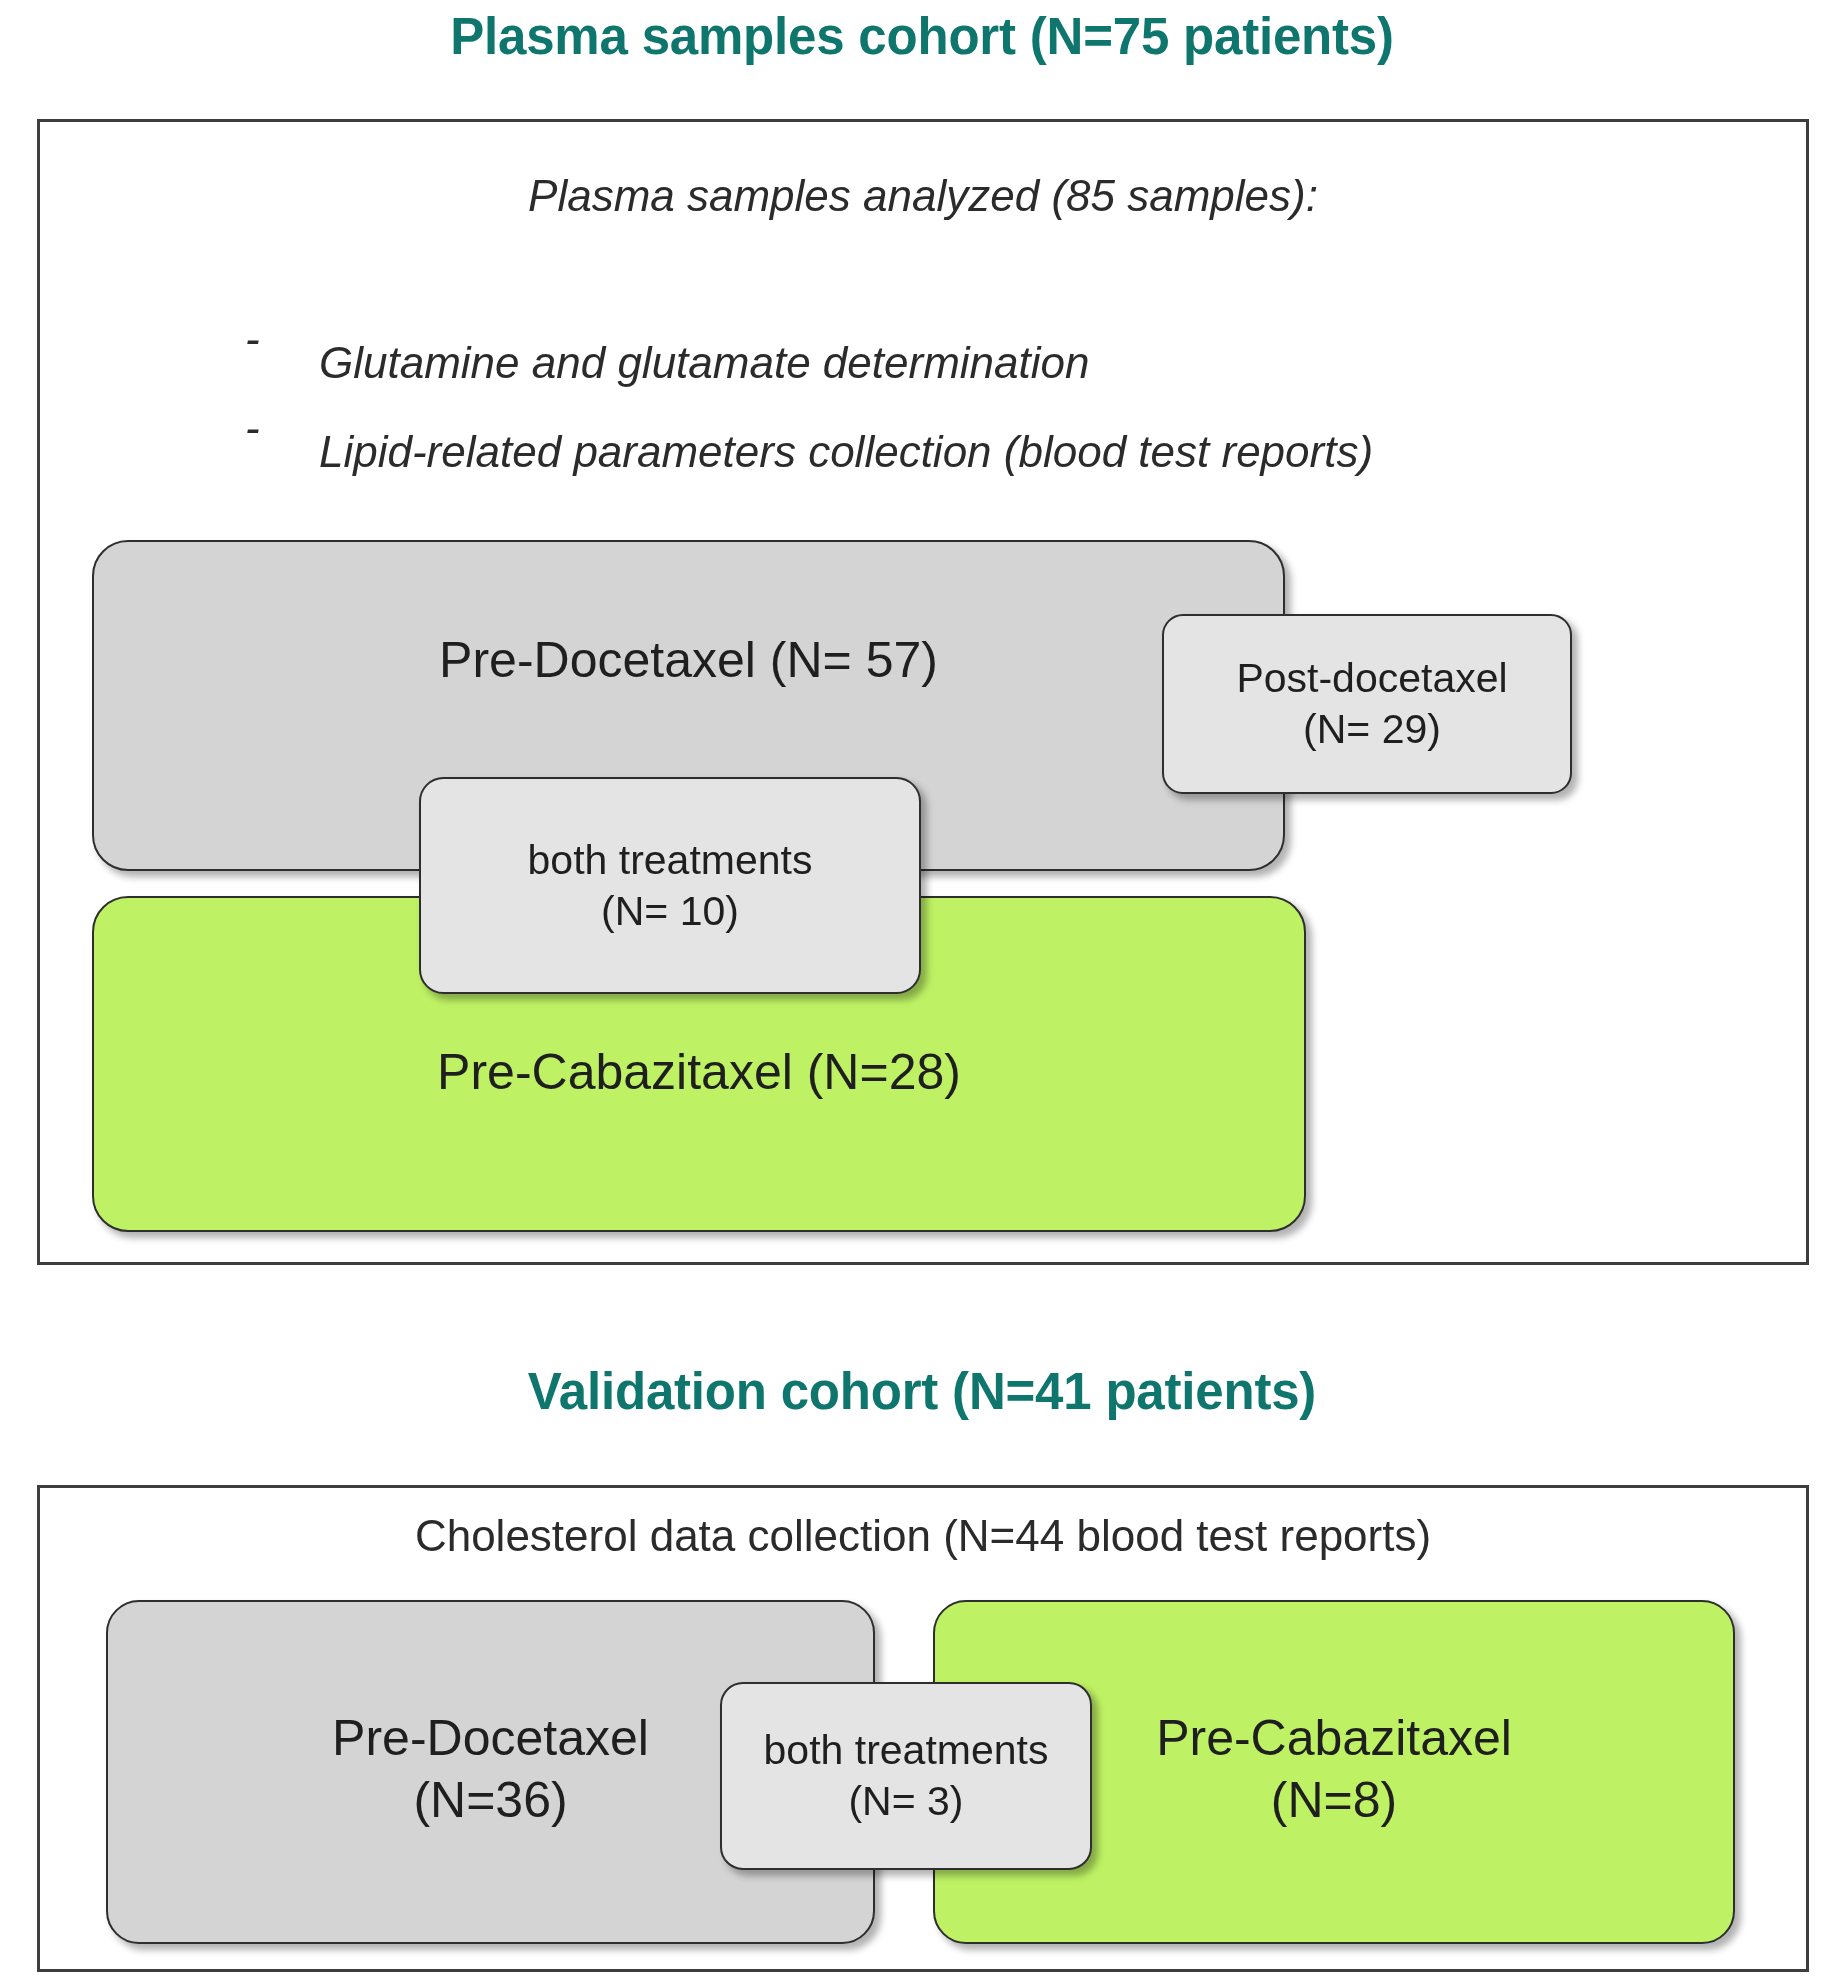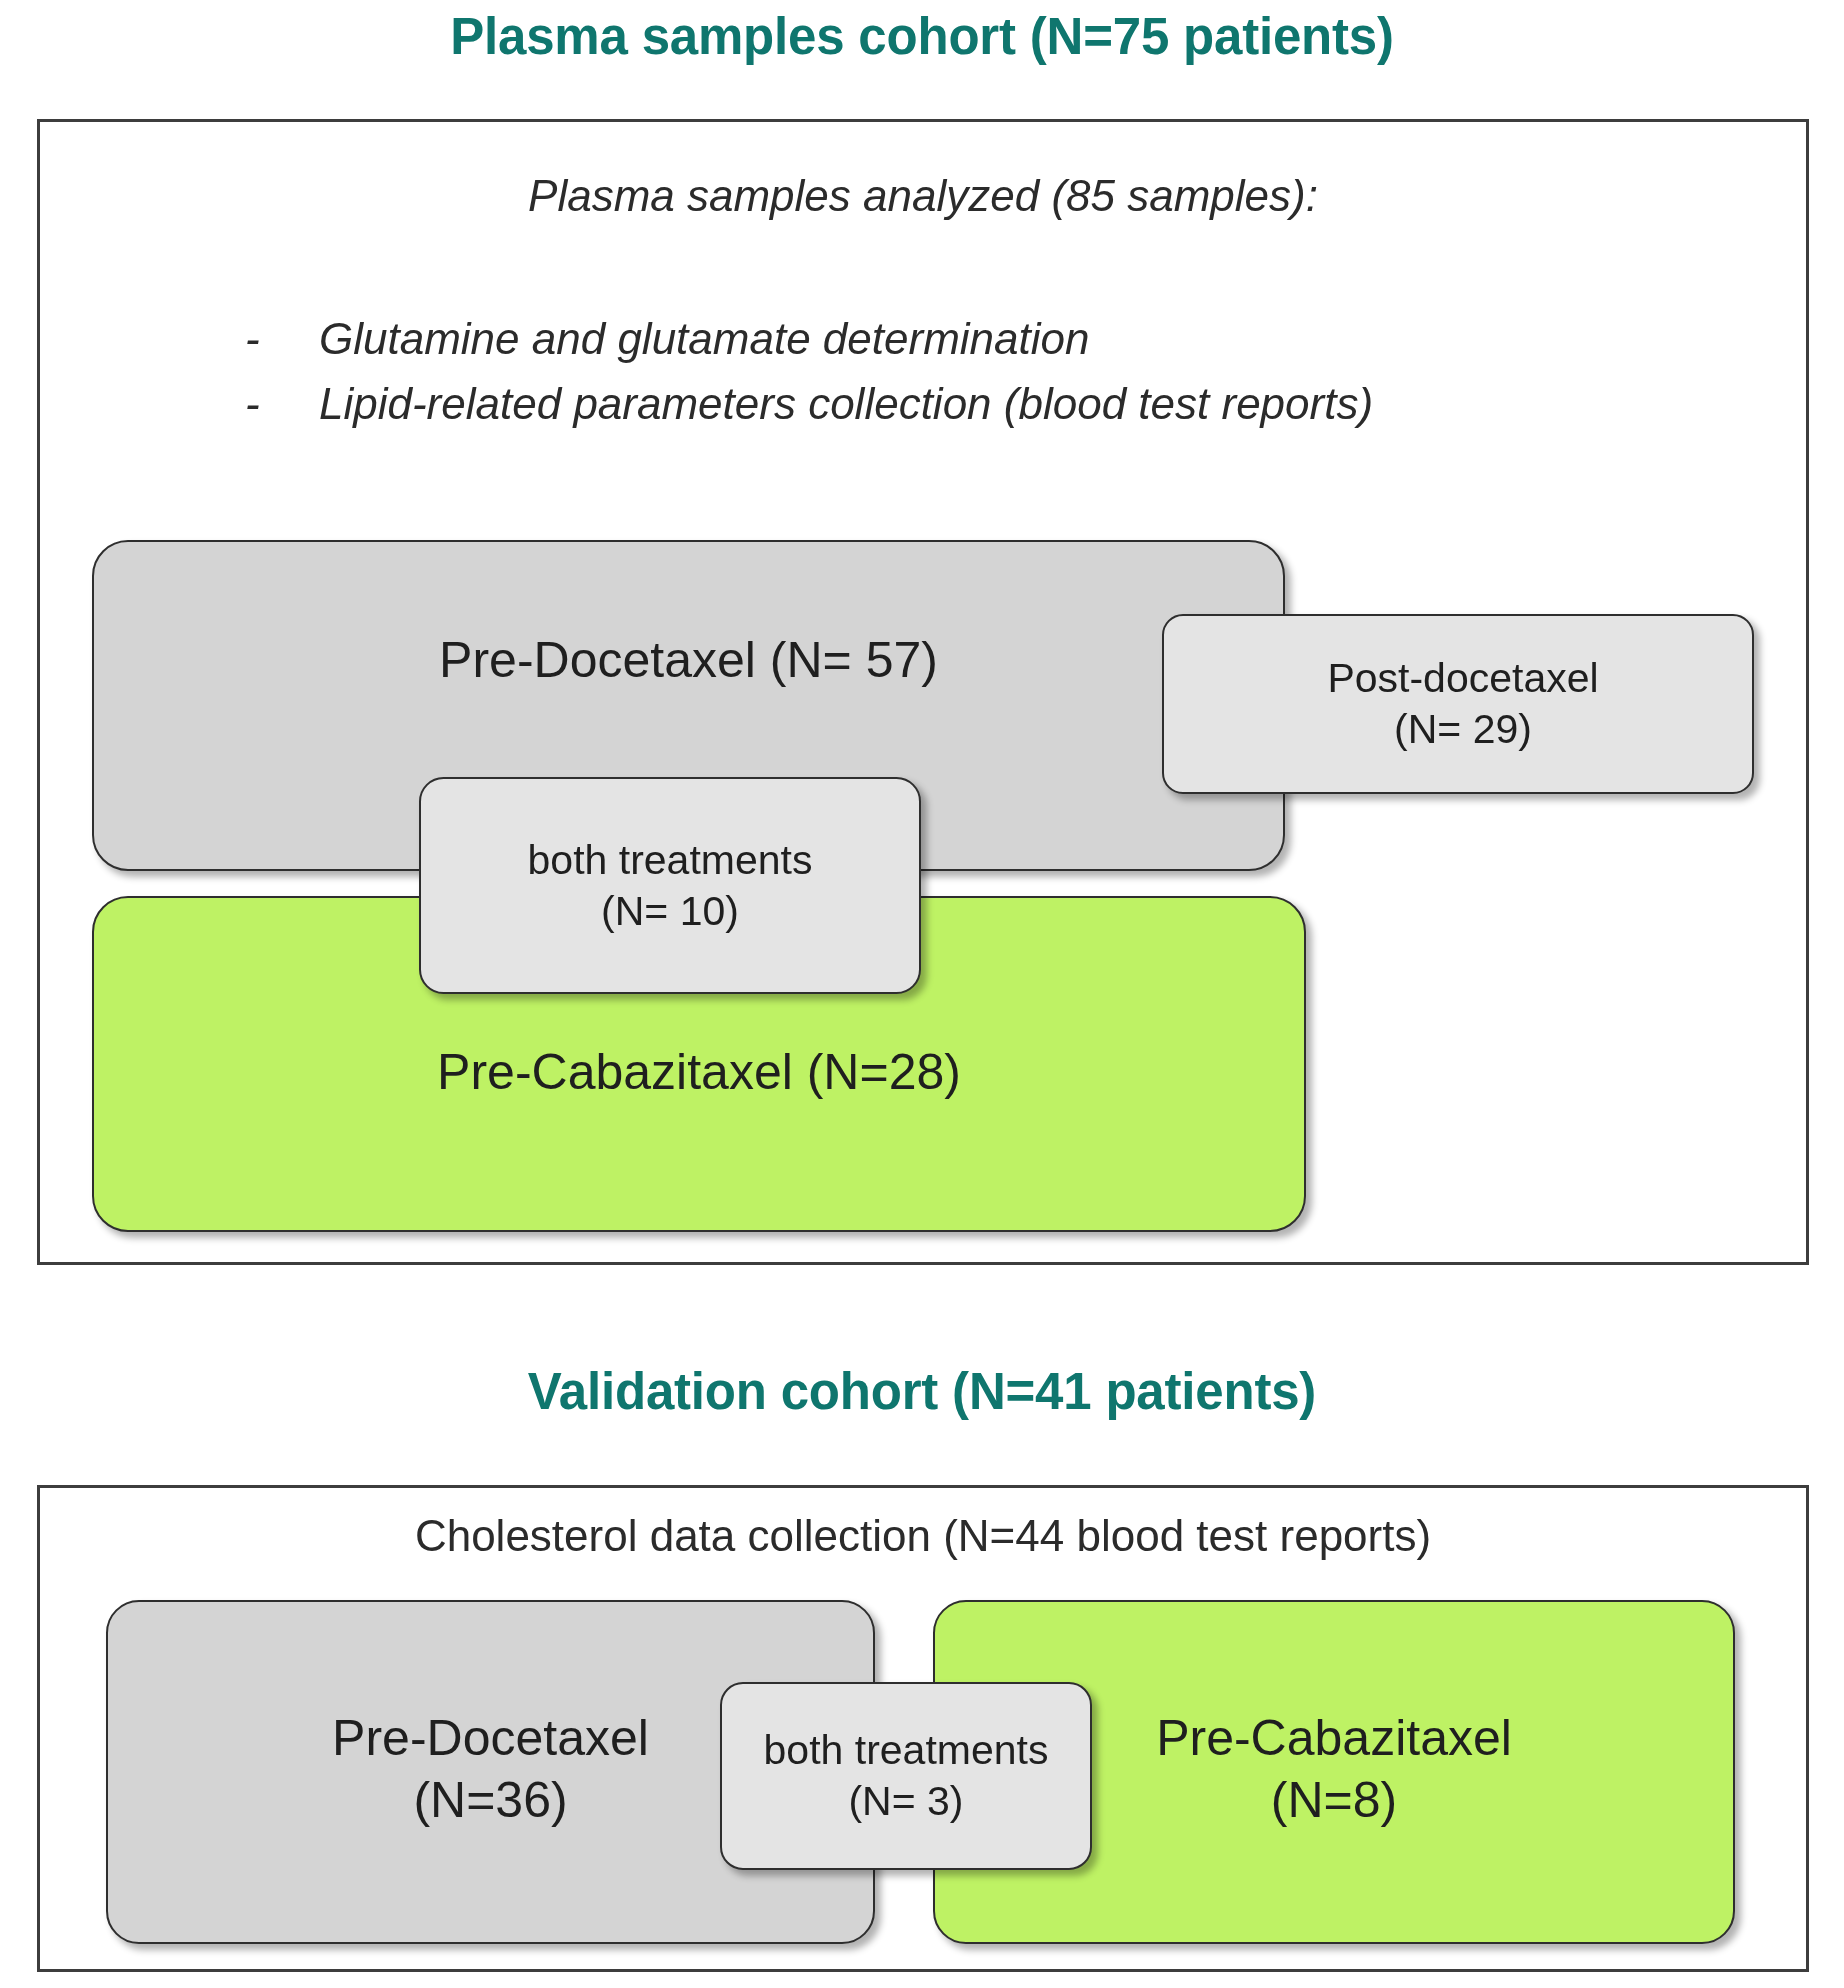--- a/index.html
+++ b/index.html
@@ -38,21 +38,21 @@
     position:absolute;left:205px;top:188px;width:1473px;
   }
   .bullet-row{
     display:flex;align-items:flex-start;
     font-size:44px;color:#2b2b2b;line-height:1.30;
     margin-bottom:8.2px;
   }
   .bullet-mark{
     width:74px;flex:0 0 74px;font-size:44px;color:#2b2b2b;
   }
-  .bullet-text{flex:1 1 auto;}
+  .bullet-text{flex:1 1 auto;margin-top:24px;}
 
   
   .rbox{
     position:absolute;box-sizing:border-box;
     border:2.5px solid #2e2e2e;
     display:flex;align-items:center;justify-content:center;
     text-align:center;
     box-shadow:5.7px 5.7px 7.4px rgba(0,0,0,0.30);
   }
   .rbox .label{
@@ -62,21 +62,21 @@
   .rbox.small .label{font-size:41px;}
 
   .fill-gray  {background:#d4d4d4;}
   .fill-lgray {background:#e4e4e4;}
   .fill-cream {background:#bef264;}
 
   
   #box-pre-docetaxel   {left:92px; top:540px;  width:1193px;height:331px; border-radius:36px;}
   #box-pre-docetaxel .label{transform:translateY(-46px);}
 
-  #box-post-docetaxel  {left:1162px;top:614px;  width:592px; height:180px; border-radius:21px;z-index:4;padding-left:10px;}
+  #box-post-docetaxel  {left:1162px;top:614px;  width:410px; height:180px; border-radius:21px;z-index:4;padding-left:10px;}
 
   #box-both-10         {left:419px; top:777px;  width:502px; height:217px; border-radius:24.5px;z-index:6;}
 
   #box-pre-cabazitaxel {left:92px; top:896px; width:1214px;height:336px; border-radius:36px;}
   #box-pre-cabazitaxel .label{transform:translateY(8.2px);}
 
   #box-post-cabazitaxel{left:1162px;top:982px; width:520px; height:188px; border-radius:21px;z-index:4;}
 
   
   #box-val-pre-docetaxel  {left:106px; top:1600px;width:769px; height:344px;border-radius:33px;align-items:center;}

